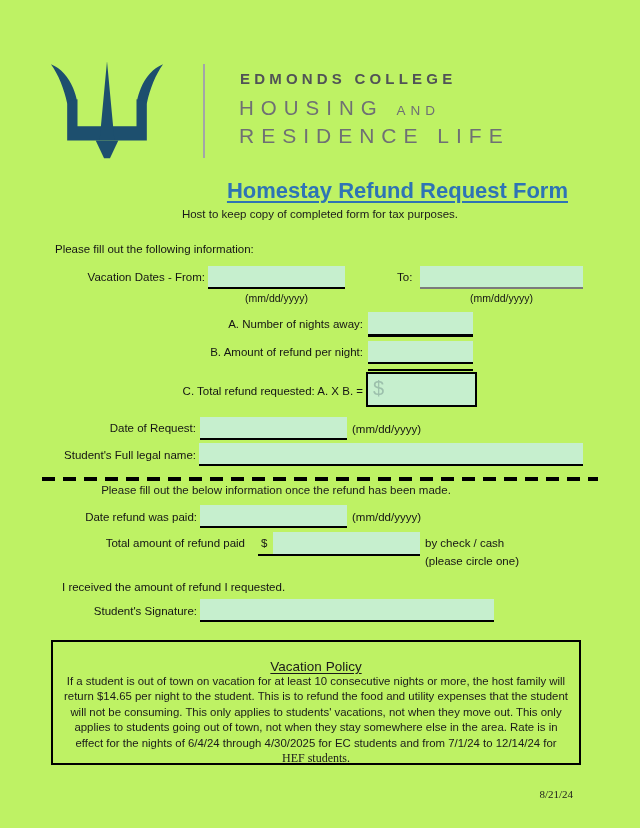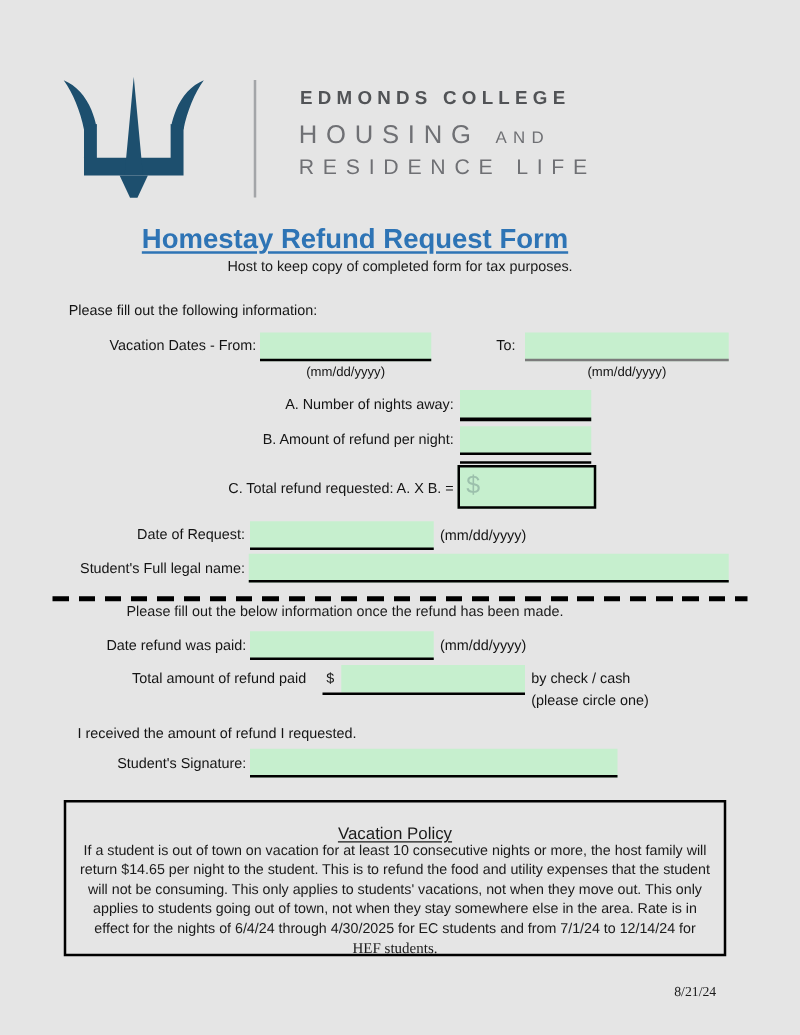--- a/index.html
+++ b/index.html
@@ -1,31 +1,31 @@
 <!DOCTYPE html>
 <html><head>
 <meta charset="utf-8">
 <style>
   html,body{margin:0;padding:0;background:#ffffff;}
-  .page{position:relative;width:640px;height:828px;background:#e5e5e5;overflow:hidden;
+  .page{position:relative;width:640px;height:828px;background:#bef264;overflow:hidden;
         font-family:"Liberation Sans",sans-serif;color:#1a1a1a;}
 
   
   .logo{position:absolute;left:48px;top:61px;width:118px;height:99px;}
   .logo-divider{position:absolute;left:203px;top:64px;width:2px;height:94px;background:#a3a5a8;}
   .college{position:absolute;left:240px;top:70px;font-size:15px;font-weight:bold;
            letter-spacing:4.2px;color:#515356;white-space:nowrap;}
   .dept1{position:absolute;left:239px;top:96px;font-size:20.5px;letter-spacing:7px;
          color:#6f7074;white-space:nowrap;}
   .dept1 .and{font-size:13.5px;letter-spacing:5px;}
-  .dept2{position:absolute;left:239px;top:124px;font-size:17px;letter-spacing:7px;
+  .dept2{position:absolute;left:239px;top:124px;font-size:21px;letter-spacing:7px;
          color:#6f7074;white-space:nowrap;}
 
   
-  .title{position:absolute;left:0;top:178px;width:568px;text-align:center;
+  .title{position:absolute;left:0;top:178px;width:568px;text-align:right;
          font-size:22px;font-weight:bold;color:#2E74B5;
          text-decoration:underline;text-decoration-thickness:2px;text-underline-offset:3px;}
   .subtitle{position:absolute;left:0;top:208px;width:640px;text-align:center;font-size:11.5px;}
 
   
   .lbl{position:absolute;font-size:11.5px;white-space:nowrap;color:#141414;}
   .rlbl{text-align:right;}
   .hint{position:absolute;font-size:10.5px;text-align:center;color:#141414;}
   .field{position:absolute;background:#C6EFCE;border:0;padding:0 4px;margin:0;
          box-sizing:border-box;outline:none;font:12px "Liberation Sans",sans-serif;color:#222;}

